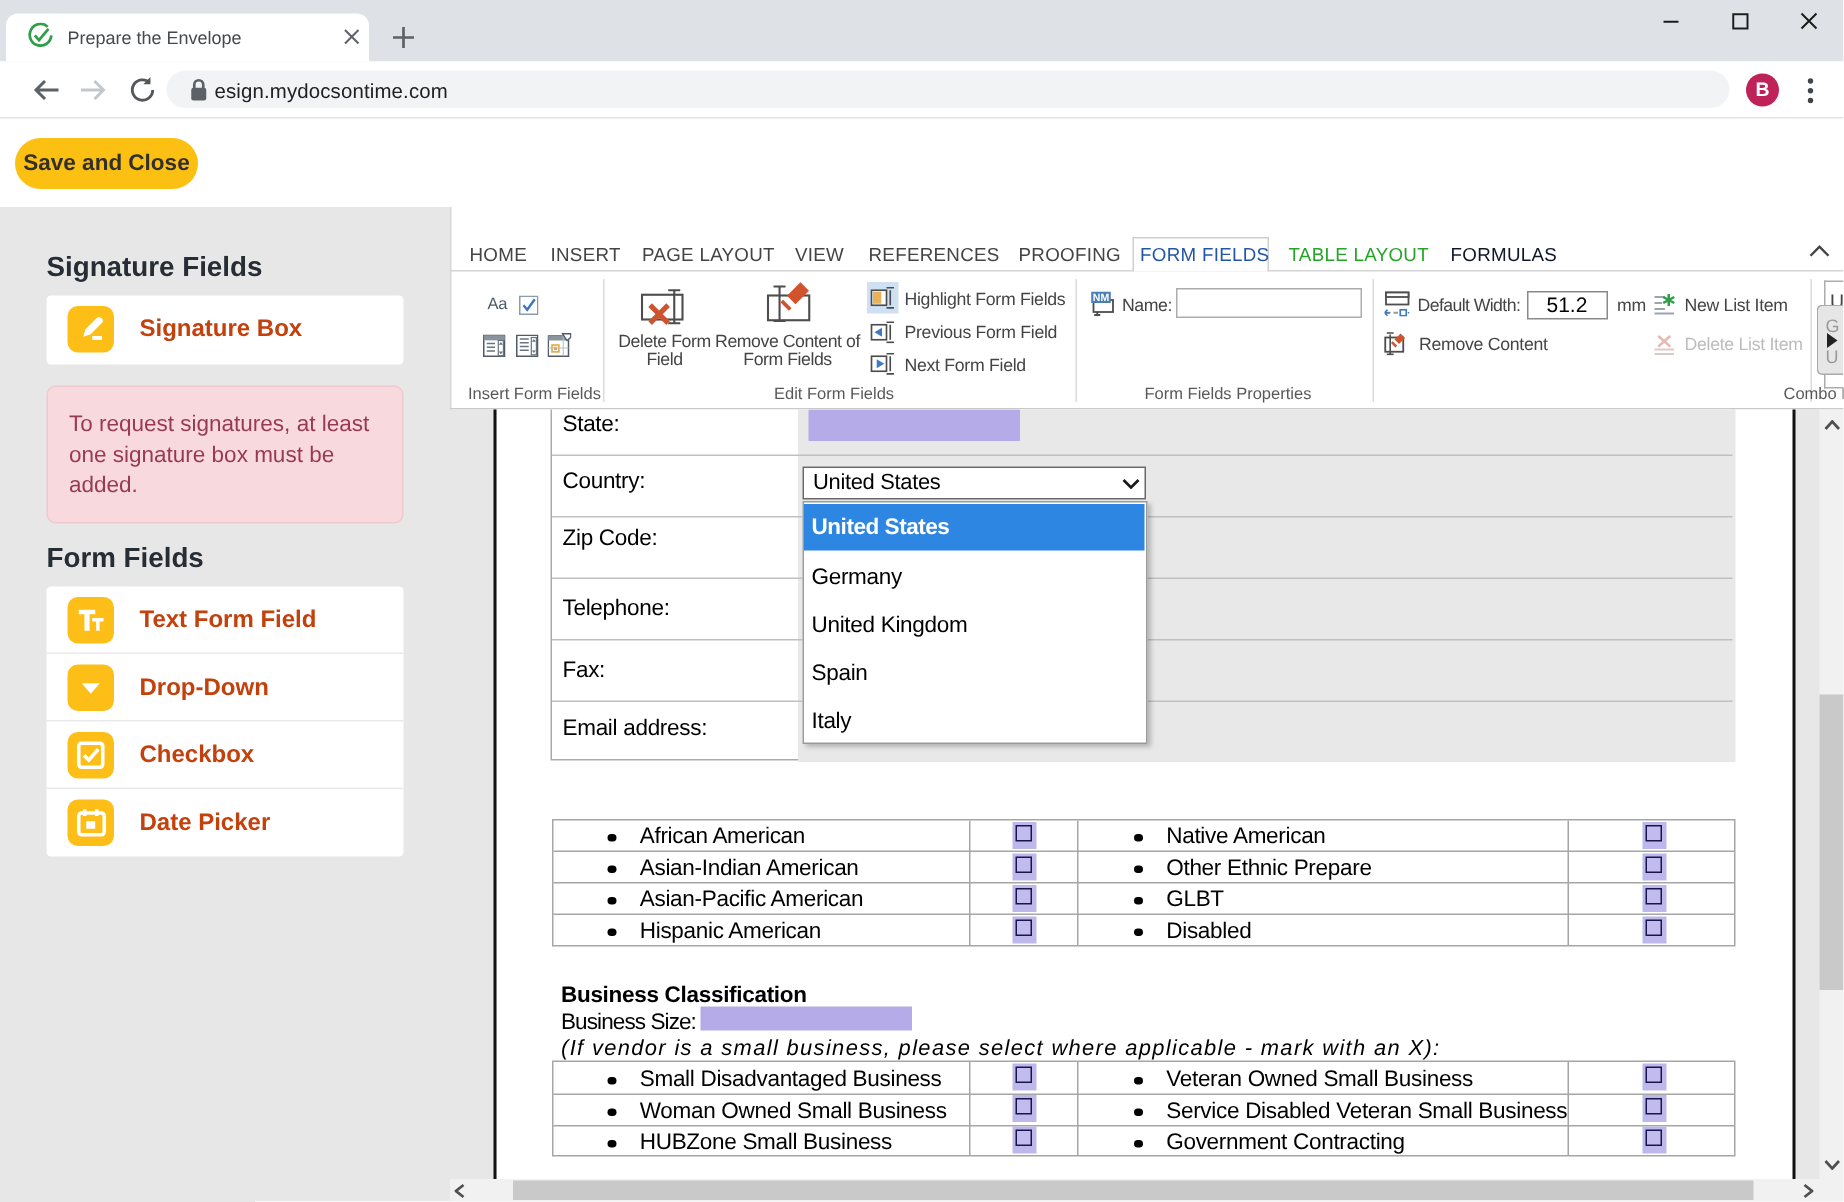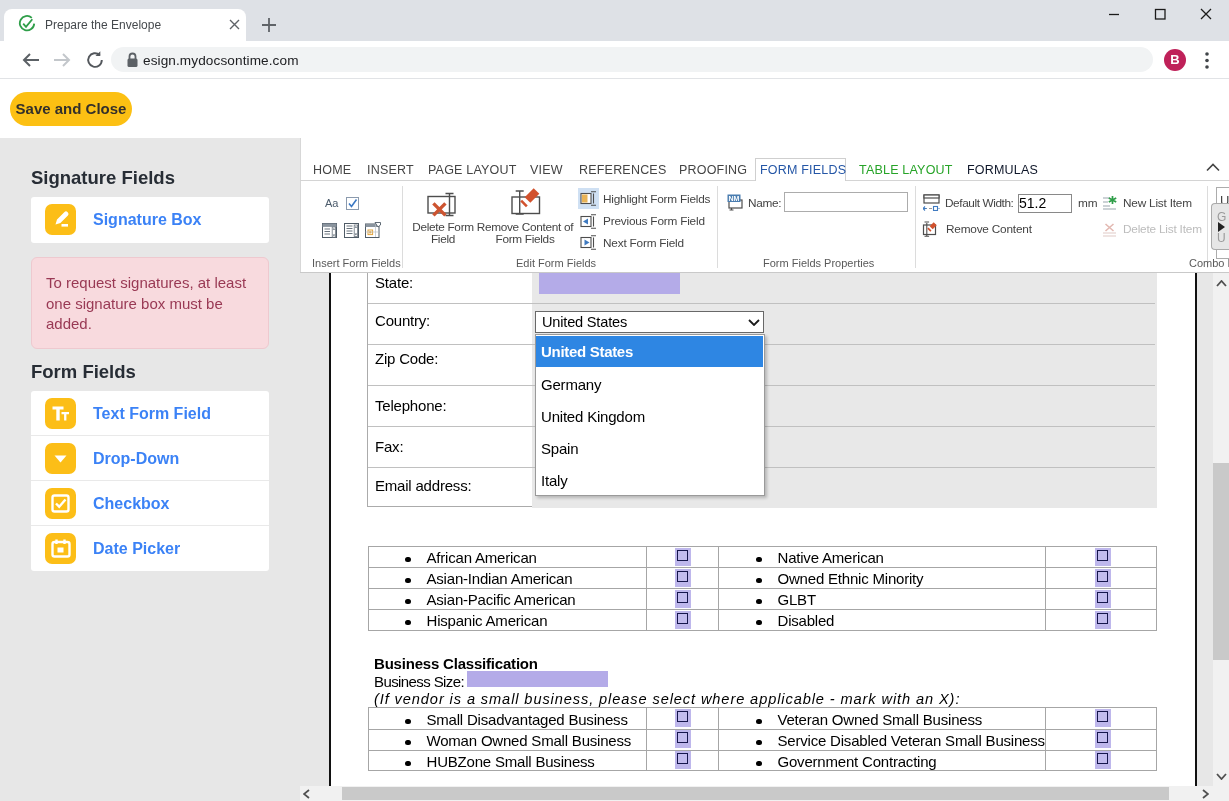--- a/index.html
+++ b/index.html
@@ -19,21 +19,21 @@
 #saveband { left:0; top:80px; width:1229px; height:58px; background:#fff; }
 #savebtn { left:10px; top:92px; width:122px; height:34px; border-radius:17px; background:#fcc013; color:#33302b; font-size:15px; font-weight:bold; text-align:center; line-height:34px; }
 
 
 #sidebar { left:0; top:138px; width:300px; height:663px; background:#e7e7e7; }
 .sbhead { left:31px; font-size:18.5px; font-weight:bold; color:#272d35; }
 .card { left:31px; width:238px; background:#fff; border-radius:3px; }
 .cardrow { position:relative; height:45px; border-bottom:1px solid #e9e9e9; }
 .cardrow:last-child { border-bottom:none; }
 .cicon { position:absolute; left:14px; top:7px; width:31px; height:31px; border-radius:7px; background:#fcbe17; }
-.clabel { position:absolute; left:62px; top:0; height:45px; line-height:45px; font-size:16px; font-weight:bold; color:#3b82f6; }
+.clabel { position:absolute; left:62px; top:0; height:45px; line-height:45px; font-size:16px; font-weight:bold; color:#c2410c; }
 #alert { left:31px; top:257px; width:238px; height:92px; background:#f8dade; border:1px solid #eec9cf; border-radius:6px; color:#993954; font-size:15px; line-height:20.5px; padding:15px 0 0 14px; }
 
 
 #main { left:300px; top:138px; width:929px; height:663px; background:#fff; border-left:1px solid #d7d7d7; }
 .rtab { position:absolute; top:163px; font-size:12.5px; color:#444; letter-spacing:.2px; white-space:nowrap; }
 #activetab { left:755px; top:158px; width:91px; height:23px; background:#fff; border:1px solid #cfcfcf; border-bottom:none; }
 #tabline { left:300px; top:180px; width:929px; height:1px; background:#d4d4d4; }
 #ribbonbottom { left:300px; top:272px; width:929px; height:1px; background:#c9c9c9; }
 .gsep { position:absolute; top:186px; width:1px; height:82px; background:#dcdcdc; }
 .glabel { position:absolute; top:257px; font-size:11px; color:#595959; white-space:nowrap; }
@@ -275,21 +275,21 @@
   <div class="abs" style="left:784px;top:192px;width:124px;height:20px;background:#fff;border:1px solid #acacac"></div>
 
   <svg class="abs" style="left:923px;top:194px" width="18" height="17" viewBox="0 0 18 17">
     <rect x="1" y="1" width="15" height="8" fill="#fff" stroke="#4d4d4d" stroke-width="1.2"></rect>
     <rect x="1" y="1" width="15" height="3" fill="#fff" stroke="#4d4d4d" stroke-width="1.2"></rect>
     <path d="M1 14.5 h3 M6 14.5 h3" stroke="#9a9a9a" stroke-width="1.2"></path>
     <rect x="10.5" y="12.5" width="4" height="4" fill="none" stroke="#3f7ac0" stroke-width="1.1"></rect>
     <path d="M0.5 14.5 l3 0 M2 12.5 l-2 2 2 2 M16.5 14.5 h-1" stroke="#3f7ac0" stroke-width="1.1" fill="none"></path>
   </svg>
   <div class="rtext" style="left:945px;top:196px;letter-spacing:-0.4px">Default Width:</div>
-  <div class="abs" style="left:1018px;top:194px;width:54px;height:19px;background:#fff;border:1px solid #898989;font-size:14px;color:#000;line-height:17px;padding-left:0">51.2</div>
+  <div class="abs" style="left:1018px;top:194px;width:54px;height:19px;background:#fff;border:1px solid #898989;font-size:14px;color:#000;line-height:17px;padding-left:12px">51.2</div>
   <div class="rtext" style="left:1078px;top:196px">mm</div>
   <svg class="abs" style="left:1102px;top:195px" width="15" height="15" viewBox="0 0 15 15">
     <path d="M1 3 h7 M1 7 h5 M1 11 h7 M1 14 h13" stroke="#9aa5ad" stroke-width="1.2"></path>
     <path d="M10.5 1 v8 M6.8 3 l7.4 4 M14.2 3 l-7.4 4" stroke="#2f9e49" stroke-width="1.7"></path>
   </svg>
   <div class="rtext" style="left:1123px;top:196px">New List Item</div>
   <svg class="abs" style="left:922px;top:221px" width="16" height="16" viewBox="0 0 16 16">
     <rect x="1.5" y="4" width="12" height="9.5" fill="#fff" stroke="#4d4d4d" stroke-width="1.2"></rect>
     <path d="M4.8 2 V15 M2.5 1 H7.1 M2.5 15.2 H7.1" fill="none" stroke="#4d4d4d" stroke-width="1.1"></path>
     <path d="M13.2 2.8 L9.2 6.8" stroke="#d2522e" stroke-width="4.2" stroke-linecap="butt"></path>
@@ -352,21 +352,21 @@
     <div class="brow" style="top:41px"></div>
     <div class="brow" style="top:62px"></div>
     <div class="bcol" style="left:277px"></div>
     <div class="bcol" style="left:349px"></div>
     <div class="bcol" style="left:676px"></div>
     <div class="bt1" style="top:2px">African American</div>
     <div class="bt1" style="top:23px">Asian-Indian American</div>
     <div class="bt1" style="top:44px">Asian-Pacific American</div>
     <div class="bt1" style="top:65px">Hispanic American</div>
     <div class="bt2" style="top:2px">Native American</div>
-    <div class="bt2" style="top:23px">Owned Ethnic Minority</div>
+    <div class="bt2" style="top:23px">Other Ethnic Prepare</div>
     <div class="bt2" style="top:44px">GLBT</div>
     <div class="bt2" style="top:65px">Disabled</div>
     <div class="cb1" style="top:0.5px"></div>
         <div class="cb1" style="top:21.5px"></div>
     <div class="cb1" style="top:42.5px"></div>
         <div class="cb1" style="top:63.5px"></div>
     <div class="cb2" style="top:0.5px"></div>
         <div class="cb2" style="top:21.5px"></div>
     <div class="cb2" style="top:42.5px"></div>
         <div class="cb2" style="top:63.5px"></div>

